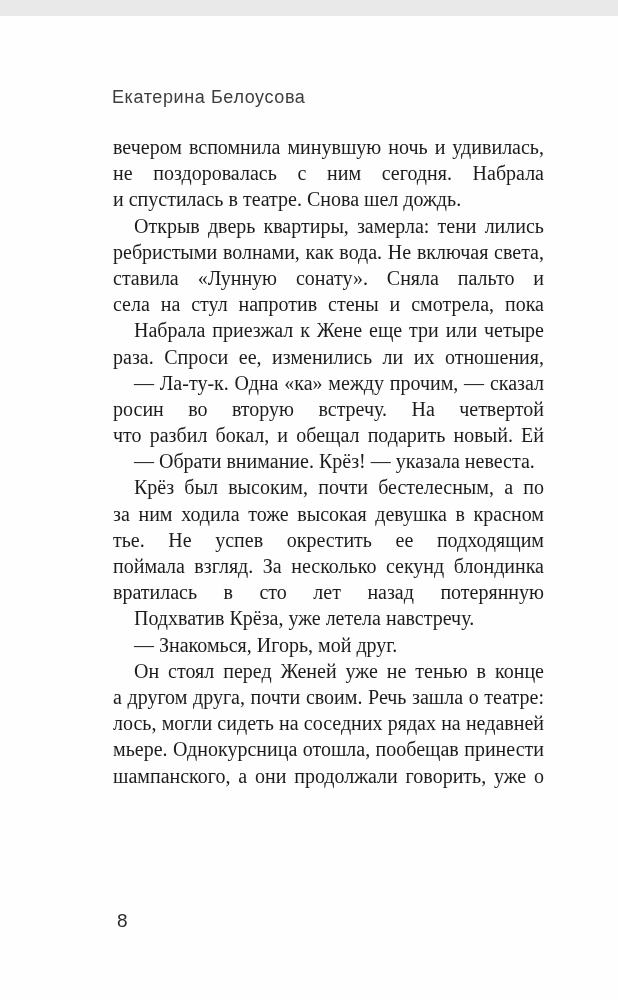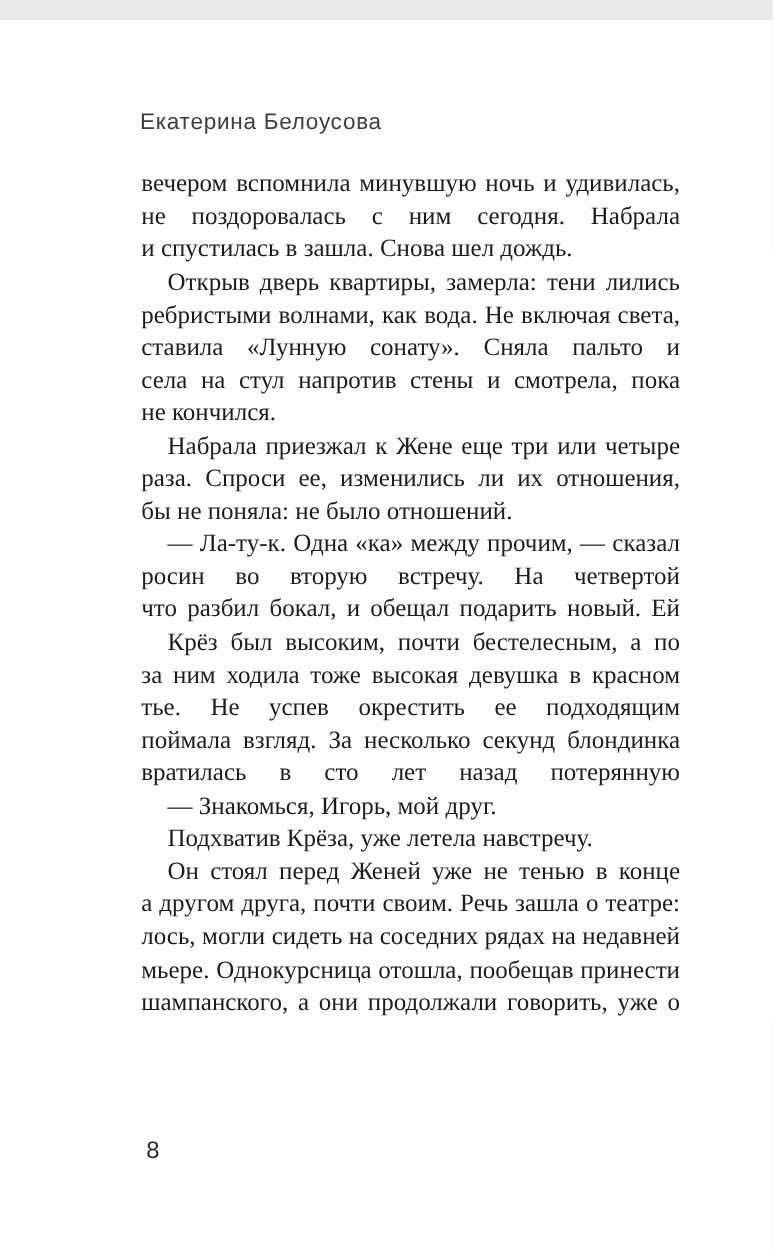--- a/index.html
+++ b/index.html
@@ -58,51 +58,52 @@
 </head>
 <body>
 
 <div class="page">
   <div class="running-header">Екатерина Белоусова</div>
 
   <div class="body-text">
       <div class="para">
         <div class="line j">вечером вспомнила минувшую ночь и удивилась, что</div>
         <div class="line j">не поздоровалась с ним сегодня. Набрала сообщение</div>
-        <div class="line">и спустилась в зашла. Снова шел дождь.</div>
+        <div class="line">и спустилась в театре. Снова шел дождь.</div>
       </div>
       <div class="para">
         <div class="line j ind">Открыв дверь квартиры, замерла: тени лились се-</div>
         <div class="line j">ребристыми волнами, как вода. Не включая света, по-</div>
         <div class="line j">ставила «Лунную сонату». Сняла пальто и ботинки,</div>
         <div class="line j">села на стул напротив стены и смотрела, пока дождь</div>
-        <div class="line">не кончился.</div>
       </div>
       <div class="para">
         <div class="line j ind">Набрала приезжал к Жене еще три или четыре</div>
         <div class="line j">раза. Спроси ее, изменились ли их отношения, она</div>
-        <div class="line">бы не поняла: не было отношений.</div>
       </div>
       <div class="para">
         <div class="line j ind">— Ла-ту-к. Одна «ка» между прочим, — сказал Ав-</div>
         <div class="line j">росин во вторую встречу. На четвертой извинился,</div>
         <div class="line j">что разбил бокал, и обещал подарить новый. Ей бы</div>
+      </div>
+      <div class="para">
+        <div class="line ind">— Обрати внимание. Крёз! — указала невеста.</div>
       </div>
       <div class="para">
         <div class="line j ind">Крёз был высоким, почти бестелесным, а по пятам</div>
         <div class="line j">за ним ходила тоже высокая девушка в красном пла-</div>
         <div class="line j">тье. Не успев окрестить ее подходящим прозвищем,</div>
         <div class="line j">поймала взгляд. За несколько секунд блондинка пре-</div>
         <div class="line">вратилась в сто лет назад потерянную однокурсницу.</div>
       </div>
       <div class="para">
-        <div class="line ind">— Знакомься, Игорь, мой друг.</div>
+        <div class="line ind">Подхватив Крёза, уже летела навстречу.</div>
       </div>
       <div class="para">
-        <div class="line ind">Подхватив Крёза, уже летела навстречу.</div>
+        <div class="line ind">— Знакомься, Игорь, мой друг.</div>
       </div>
       <div class="para">
         <div class="line j ind">Он стоял перед Женей уже не тенью в конце зала,</div>
         <div class="line j">а другом друга, почти своим. Речь зашла о театре: оказа-</div>
         <div class="line j">лось, могли сидеть на соседних рядах на недавней пре-</div>
         <div class="line j">мьере. Однокурсница отошла, пообещав принести еще</div>
         <div class="line">шампанского, а они продолжали говорить, уже о кино.</div>
       </div>
     </div>
 

